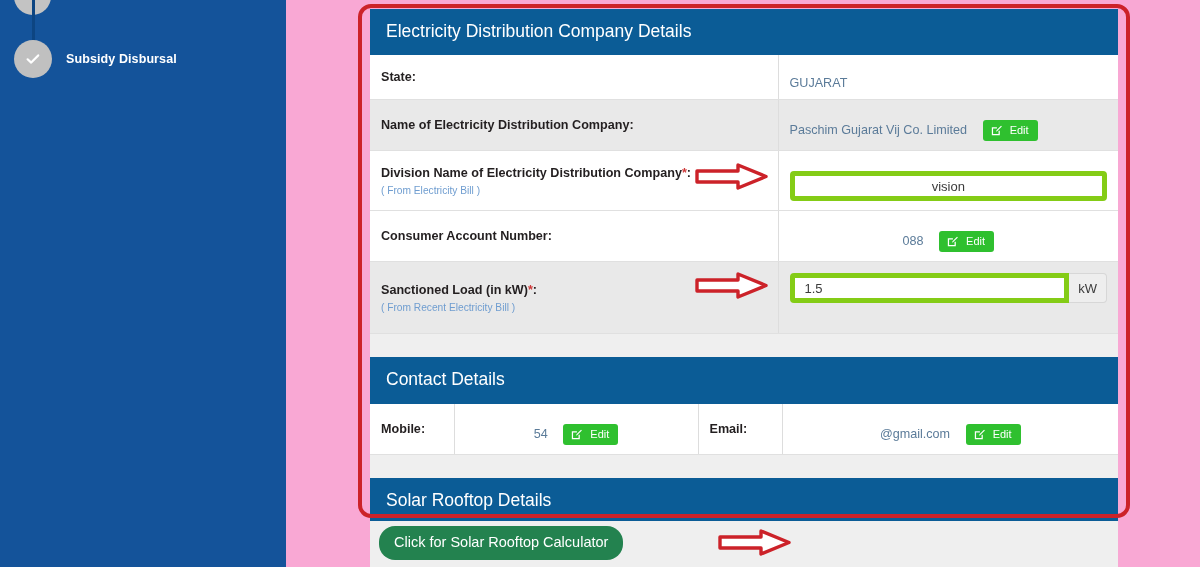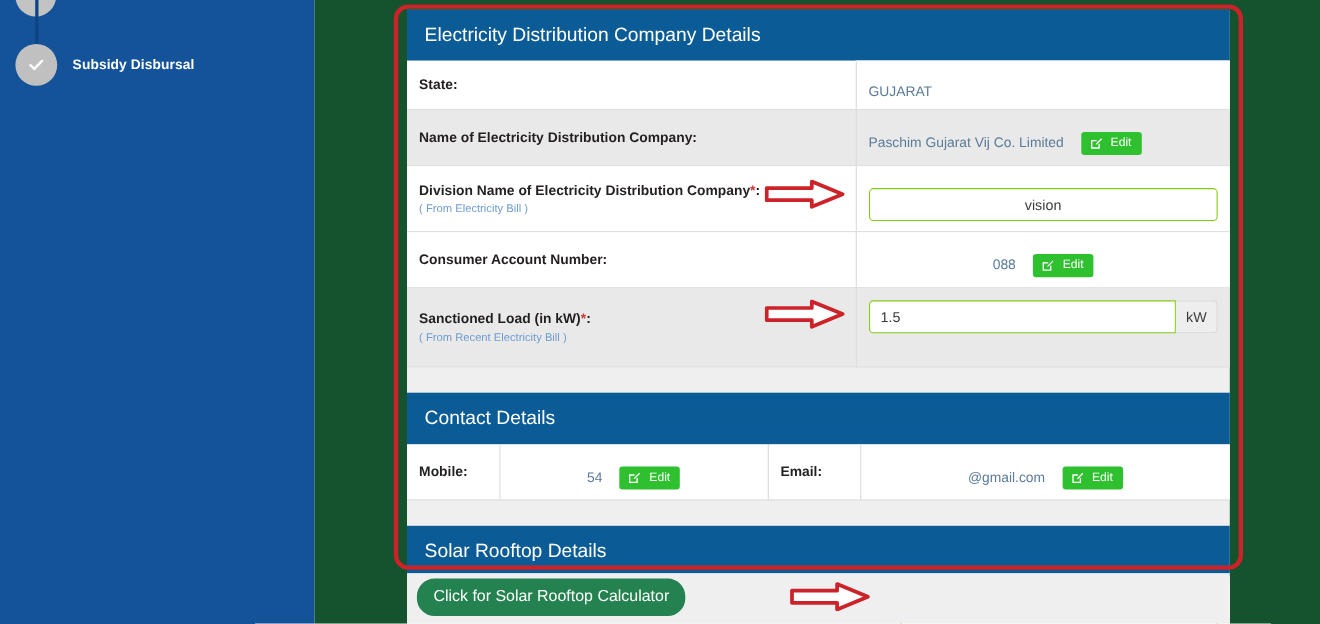--- a/index.html
+++ b/index.html
@@ -76,21 +76,21 @@
     font-size: 12.5px;
     font-weight: bold;
     letter-spacing: .1px;
     white-space: nowrap;
   }
 
   
   #main {
     flex: 1 1 auto;
     position: relative;
-    background: #14532d;
+    background: #f9a8d4;
     height: 567px;
   }
 
   
   #redbox {
     position: absolute;
     left: 72px;
     top: 4px;
     width: 772px;
     height: 514px;
@@ -181,21 +181,21 @@
     border: none;
     margin-left: 12px;
     vertical-align: middle;
     line-height: 1;
     cursor: pointer;
   }
   .btn-edit svg { display: block; }
 
   
   .inp {
-    border: 1px solid #84cc16;
+    border: 5px solid #84cc16;
     background: #ffffff;
     border-radius: 4px;
     height: 30px;
     font-size: 13px;
     color: #3b3b3b;
     font-family: "Liberation Sans", sans-serif;
     box-sizing: border-box;
     padding: 0 10px;
     outline: none;
     width: 100%;

